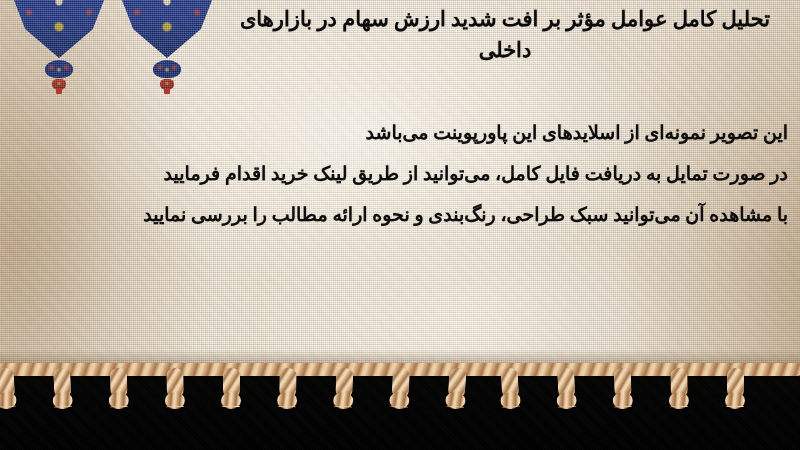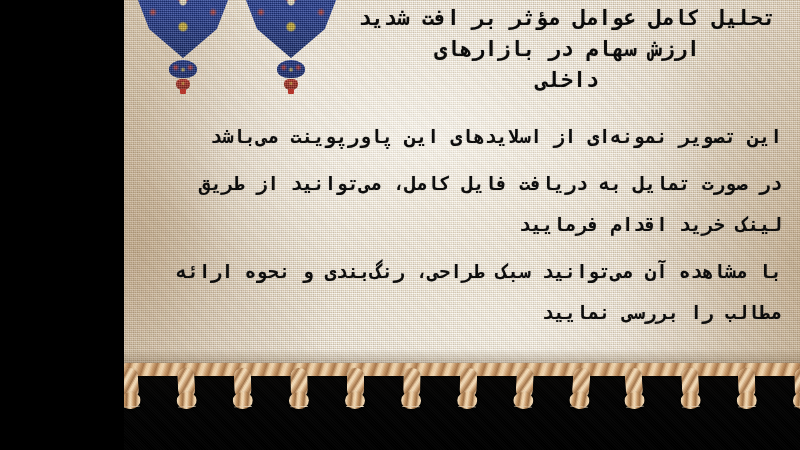--- a/index.html
+++ b/index.html
@@ -4,24 +4,24 @@
 <title>Persian Slide Preview</title>
 <style>
   html, body {
     margin: 0;
     padding: 0;
     background: #000;
   }
 
   .slide {
     position: relative;
-    width: 676px;
+    width: 800px;
     height: 450px;
     overflow: hidden;
-    font-family: Liberation Mono, monospace;
+    font-family: Liberation Serif, serif;
     background: #e6dccb;
     direction: rtl;
   }
 
   
   .canvas-bg {
     position: absolute;
     inset: 0;
     background-color: #e9dfcd;
     background-image:
@@ -192,21 +192,21 @@
     top: 112px;
     left: 30px;
     right: 12px;
     text-align: right;
     color: #0a0a0a;
     font-size: 19px;
     font-weight: 700;
     line-height: 41px;
     text-shadow: 0 0 1px rgba(0,0,0,.3);
   }
-  .body-block p { margin: 6px; }
+  .body-block p { margin: 0; }
 
   
   .fringe-zone {
     position: absolute;
     left: 0; right: 0; bottom: 0;
     height: 100px;
   }
   .black-band {
     position: absolute;
     left: 0; right: 0; bottom: 0;

